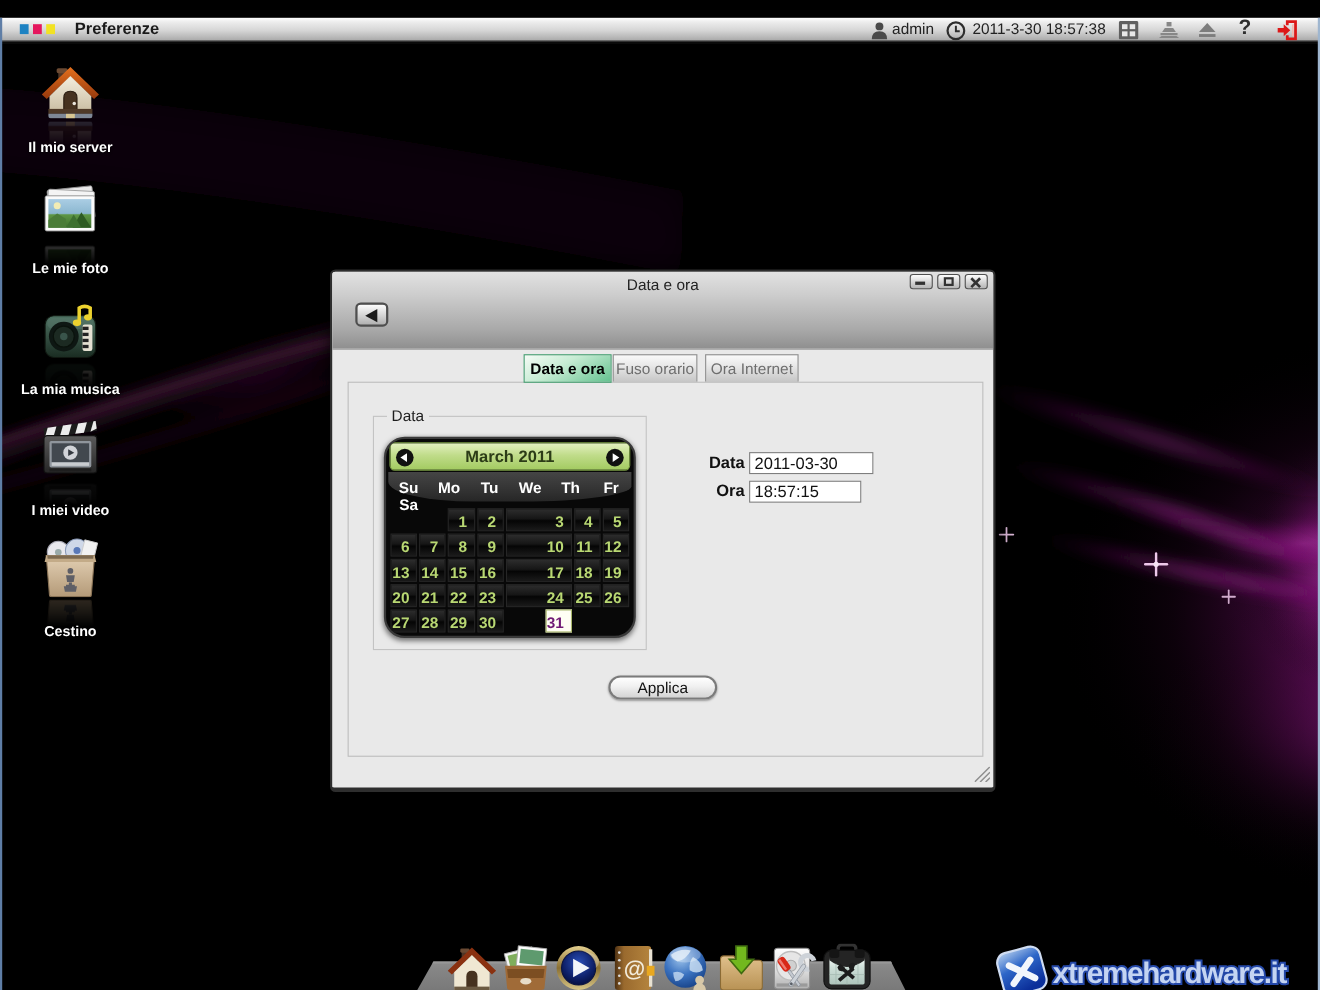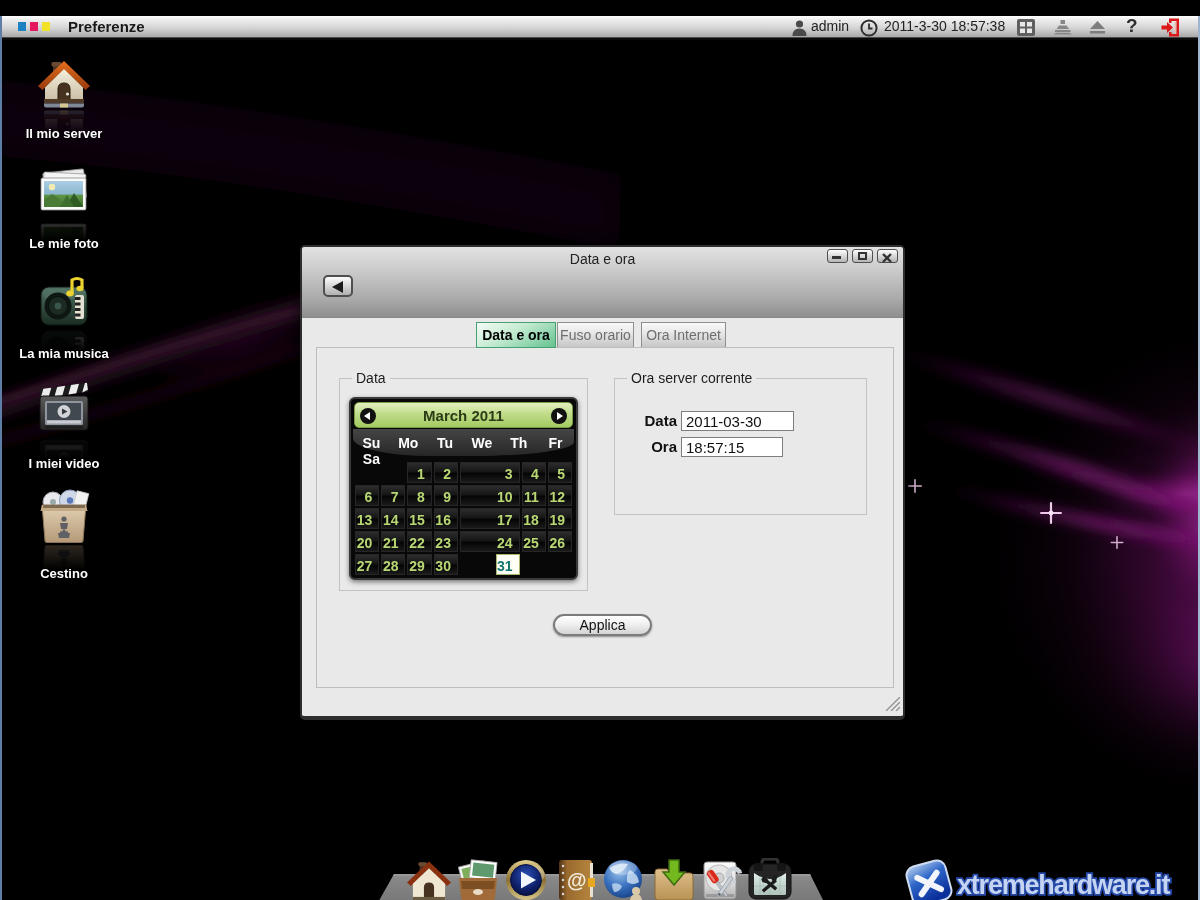--- a/index.html
+++ b/index.html
@@ -54,39 +54,39 @@
 
 #wcont { position:absolute; left:14px; top:100px; width:578px; height:341px; border:1px solid #bdbdbd; background:#e9e9e9; }
 
 fieldset.fs { position:absolute; border:1px solid #c3c3c3; background:transparent; }
 fieldset.fs legend { font-size:14px; color:#1d1d1d; padding:0 4px; margin-left:12px; }
 #fsdata { left:22px; top:22px; width:249px; height:221px; }
 #fsora { left:297px; top:22px; width:253px; height:145px; }
 
 
 #cal { position:absolute; left:32px; top:49px; width:229px; height:183px; background:#080808;
-  border:2px solid #3a3a3a; border-radius:6px; overflow:hidden;
+  border:2px solid #3a3a3a; border-radius:19px; overflow:hidden;
   box-shadow:0 2px 5px rgba(0,0,0,0.5); }
 #calhead { position:absolute; left:3px; top:3px; right:3px; height:26px; border-radius:5px;
   background:linear-gradient(#e3f0c0, #c0dc8a 45%, #a3cb61); border:1px solid #7a9c44;
   text-align:center; font-size:15px; font-weight:bold; color:#2c3c17; line-height:25px; }
 .calnav { position:absolute; top:5px; width:16px; height:16px; border-radius:50%; background:#111; color:#fff; }
 .calnav:after { content:""; position:absolute; top:4px; }
 #calprev { left:5px; } #calprev:after { left:4px; border-right:6px solid #fff; border-top:4px solid transparent; border-bottom:4px solid transparent; }
 #calnext { right:5px; } #calnext:after { right:4px; border-left:6px solid #fff; border-top:4px solid transparent; border-bottom:4px solid transparent; }
 #calgloss { position:absolute; left:2px; right:2px; top:30px; height:27px;
   background:linear-gradient(#454545, #303030 70%, #262626);
   border-radius:0 0 45% 35% / 0 0 14px 18px; }
 #caldays { position:absolute; left:2px; top:36px; right:2px; height:17px; display:grid; grid-template-columns:repeat(6,1fr); }
 #caldays span { color:#fff; font-weight:bold; font-size:14px; text-align:center; }
 #calgrid { position:absolute; left:3px; top:62px; right:3px; display:grid; grid-template-columns:repeat(7,1fr); grid-auto-rows:23px; gap:0; }
 .cc { position:relative; margin:1px; background:linear-gradient(#2d2d2d, #161616 45%, #050505 55%, #1a1a1a); border:1px solid #262626;
   color:#b9d873; font-weight:bold; font-size:14px; text-align:right; padding:3px 6px 0 0; }
 .ce { margin:1px; }
-.cs { background:#fffef4; border:1px solid #a8b66b; color:#0f766e;margin-left:37px; }
+.cs { background:#fffef4; border:1px solid #a8b66b; color:#701a75;margin-left:37px; }
 
 
 .flabel { position:absolute; font-size:15px; font-weight:bold; color:#111; text-align:right; width:60px; }
 .finput { position:absolute; height:20px; background:#fff; border:1px solid #7e7e7e; font-size:15px; color:#111; padding:1px 0 0 4px; }
 #fsnote { position:absolute; left:318px; top:114px; width:240px; font-size:13px; color:#8c8c8c; line-height:15.5px; }
 
 #applica { position:absolute; left:251px; top:367px; width:99px; height:22px; border:2px solid #7b7b7b; border-radius:11px;
   background:linear-gradient(#ffffff, #f0f0f0 45%, #d4d4d4); font-size:14px; color:#111; text-align:center; line-height:18px;
   box-shadow:0 1px 2px rgba(0,0,0,0.4); }
 
@@ -357,23 +357,20 @@
             <path d="M5,2 L13,10 M13,2 L5,10" stroke="#333" stroke-width="2.4"></path>
           </svg></div>
       <div id="backbtn"></div>
     </div>
     <div class="tab tabg" id="tab2">Fuso orario</div>
     <div class="tab tabg" id="tab3">Ora Internet</div>
     <div class="tab" id="tab1">Data e ora</div>
     <div id="wcont">
       <fieldset class="fs" id="fsdata">
           <legend>Data</legend>
-        </fieldset>
-      <fieldset class="fs" id="fsora">
-          <legend>Ora server corrente</legend>
         </fieldset>
       <div id="cal">
         <div id="calhead">March 2011<div class="calnav" id="calprev"></div><div class="calnav" id="calnext"></div></div>
         <div id="calgloss"></div>
           <div id="caldays">
             <span>Su</span>
             <span>Mo</span>
             <span>Tu</span>
             <span>We</span>
             <span>Th</span>

